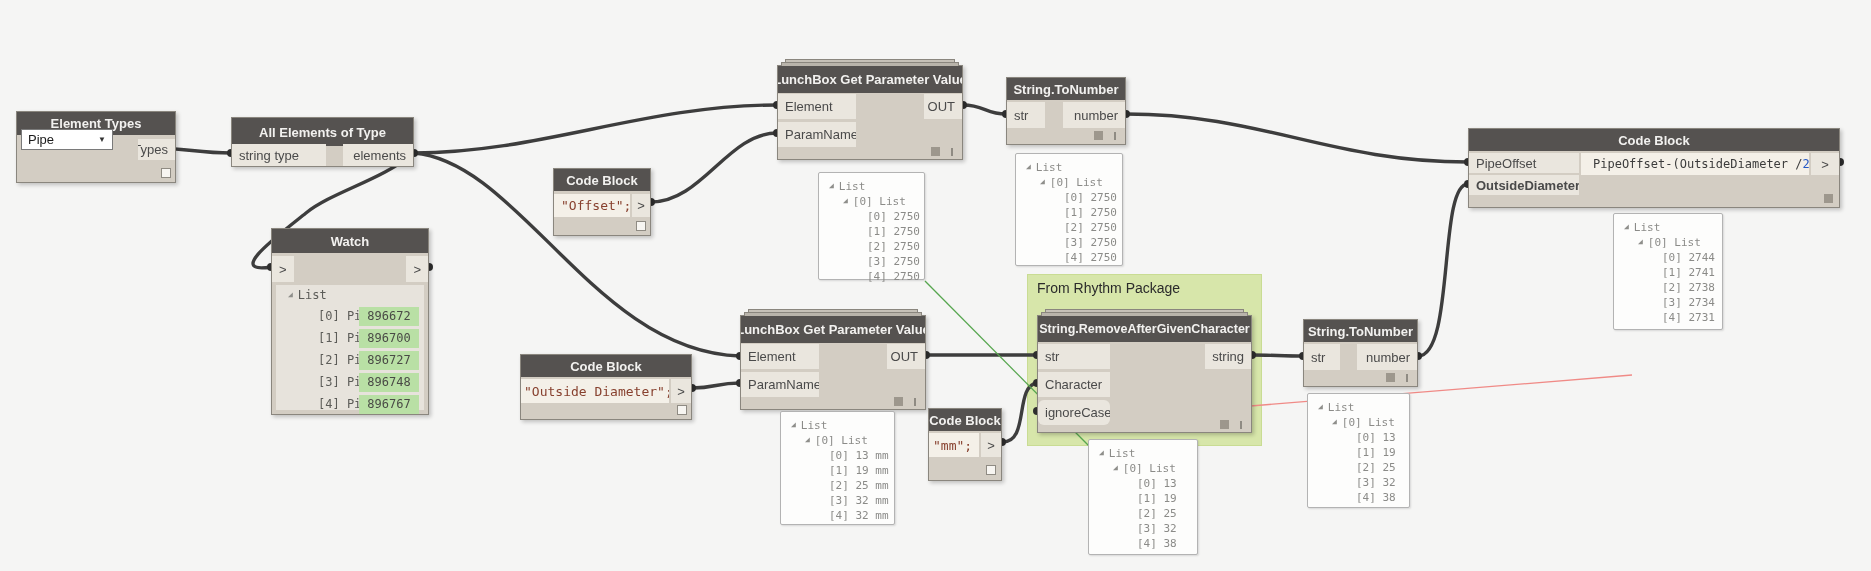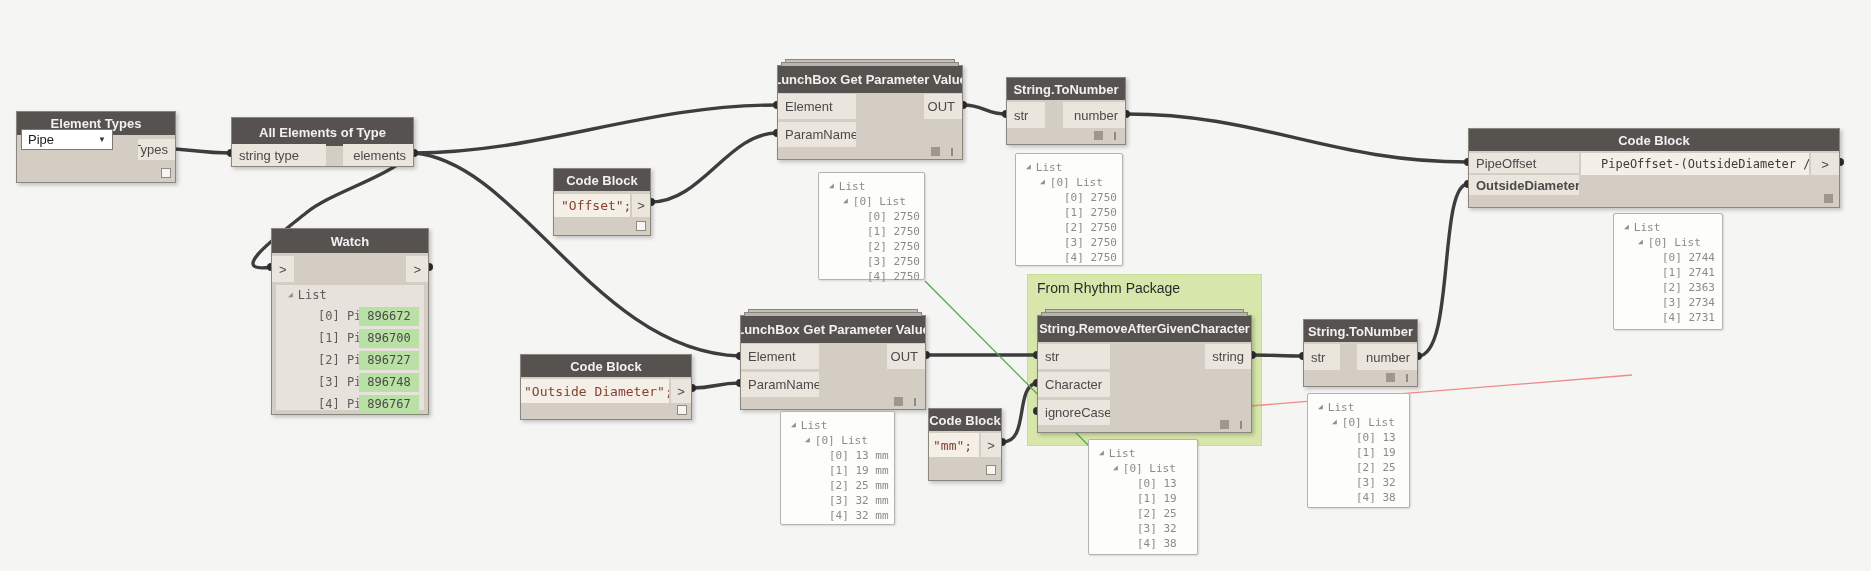--- a/index.html
+++ b/index.html
@@ -175,21 +175,21 @@
     <div class="cell" style="left:0;top:24px;width:38px;height:26px;">str</div>
     <div class="cell right" style="right:0;top:24px;width:62px;height:26px;">number</div>
     <div class="sq" style="right:22px;bottom:4px;"></div>
     <div class="ibar" style="right:9px;bottom:4px;"></div>
   </div>
 
   <div class="node" style="left:1468px;top:128px;width:372px;height:80px;">
     <div class="node-header" style="height:22px;">Code Block</div>
     <div class="cell" style="left:0;top:24px;width:110px;height:20px;">PipeOffset</div>
     <div class="cell" style="left:0;top:46px;width:110px;height:20px;font-weight:bold;">OutsideDiameter</div>
-    <div class="cell code-cell" style="left:112px;top:24px;width:228px;height:22px;font-size:12px;padding:0 20px;">
+    <div class="cell code-cell" style="left:112px;top:24px;width:228px;height:22px;font-size:12px;padding:0 12px;">
       <span class="code-plain">PipeOffset-(OutsideDiameter / </span>
         <span class="code-num">2</span>
         <span class="code-plain">);</span>
     </div>
     <div class="cell" style="left:342px;right:0;top:24px;height:22px;justify-content:center;">&gt;</div>
     <div class="sq" style="right:6px;bottom:4px;"></div>
   </div>
 
   <div class="node" style="left:520px;top:354px;width:172px;height:66px;">
     <div class="node-header" style="height:22px;">Code Block</div>
@@ -215,21 +215,21 @@
     <div class="cell" style="left:52px;right:0;top:24px;height:24px;justify-content:center;">&gt;</div>
     <div class="chk" style="right:5px;bottom:5px;"></div>
   </div>
 
   <div class="node" style="left:1037px;top:315px;width:215px;height:118px;">
     <div class="stack2"></div>
     <div class="stack1"></div>
     <div class="node-header" style="height:26px;font-size:12.5px;">String.RemoveAfterGivenCharacter</div>
     <div class="cell" style="left:0;top:28px;width:72px;height:25px;">str</div>
     <div class="cell" style="left:0;top:56px;width:72px;height:25px;">Character</div>
-    <div class="cell" style="left:0;top:84px;width:72px;height:25px;">ignoreCase</div>
+    <div class="cell" style="left:0;top:84px;width:72px;height:25px;border-radius:6px;">ignoreCase</div>
     <div class="cell right" style="right:0;top:28px;width:46px;height:25px;">string</div>
     <div class="sq" style="right:22px;bottom:3px;"></div>
     <div class="ibar" style="right:9px;bottom:3px;"></div>
   </div>
 
   <div class="node" style="left:1303px;top:319px;width:115px;height:68px;">
     <div class="node-header" style="height:22px;">String.ToNumber</div>
     <div class="cell" style="left:0;top:24px;width:36px;height:26px;">str</div>
     <div class="cell right" style="right:0;top:24px;width:60px;height:26px;">number</div>
     <div class="sq" style="right:22px;bottom:4px;"></div>
@@ -272,21 +272,21 @@
     <div class="prow lv1">
         <span class="tri">◢</span>
         <span>List</span>
       </div>
     <div class="prow lv2">
         <span class="tri">◢</span>
         <span>[0] List</span>
       </div>
     <div class="prow lv3">[0] 2744</div>
     <div class="prow lv3">[1] 2741</div>
-    <div class="prow lv3">[2] 2363</div>
+    <div class="prow lv3">[2] 2738</div>
     <div class="prow lv3">[3] 2734</div>
     <div class="prow lv3">[4] 2731</div>
   </div>
 
   <div class="bubble" style="left:780px;top:411px;width:115px;height:114px;">
     <div class="prow lv1">
         <span class="tri">◢</span>
         <span>List</span>
       </div>
     <div class="prow lv2">

